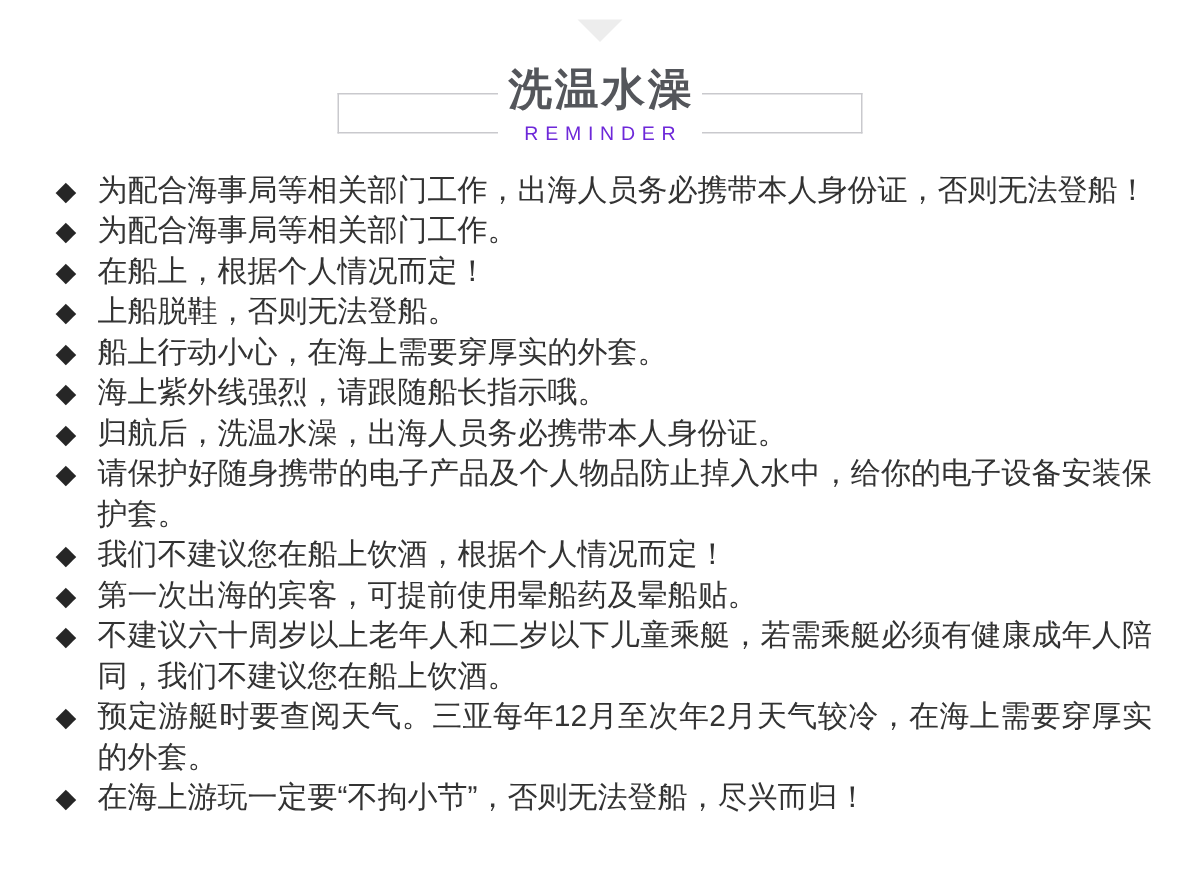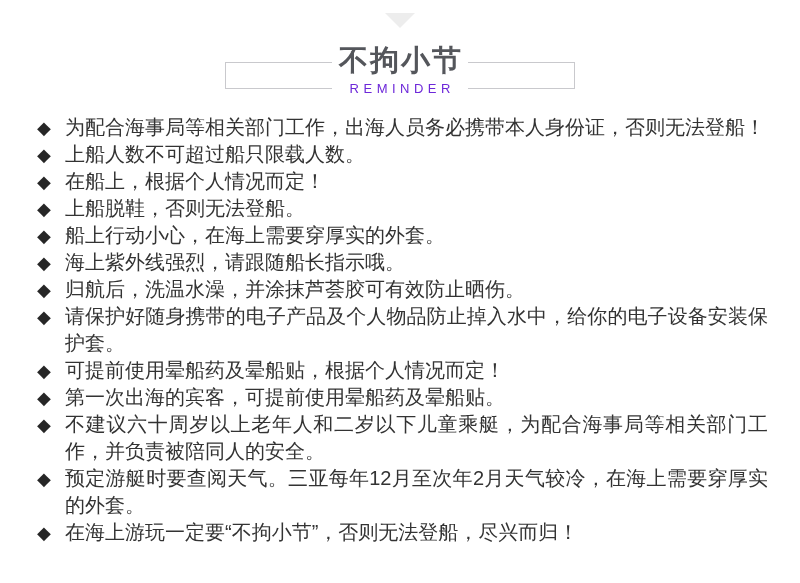--- a/index.html
+++ b/index.html
@@ -103,68 +103,68 @@
 </style>
 </head>
 <body>
 
 <div class="page">
 
   <div class="header">
     <div class="triangle-down"></div>
     <div class="bracket bracket-left"></div>
     <div class="bracket bracket-right"></div>
-    <div class="title">不拘小节</div>
+    <div class="title">洗温水澡</div>
     <div class="subtitle">REMINDER</div>
   </div>
 
   <ul class="reminder-list">
     <li>
       <span class="bullet">◆</span>
       <span>为配合海事局等相关部门工作，出海人员务必携带本人身份证，否则无法登船！</span>
     </li>
     <li>
       <span class="bullet">◆</span>
-      <span>上船人数不可超过船只限载人数。</span>
+      <span>为配合海事局等相关部门工作。</span>
     </li>
     <li>
       <span class="bullet">◆</span>
       <span>在船上，根据个人情况而定！</span>
     </li>
     <li>
       <span class="bullet">◆</span>
       <span>上船脱鞋，否则无法登船。</span>
     </li>
     <li>
       <span class="bullet">◆</span>
       <span>船上行动小心，在海上需要穿厚实的外套。</span>
     </li>
     <li>
       <span class="bullet">◆</span>
       <span>海上紫外线强烈，请跟随船长指示哦。</span>
     </li>
     <li>
       <span class="bullet">◆</span>
-      <span>归航后，洗温水澡，并涂抹芦荟胶可有效防止晒伤。</span>
+      <span>归航后，洗温水澡，出海人员务必携带本人身份证。</span>
     </li>
     <li>
       <span class="bullet">◆</span>
       <span>请保护好随身携带的电子产品及个人物品防止掉入水中，给你的电子设备安装保护套。</span>
     </li>
     <li>
       <span class="bullet">◆</span>
-      <span>可提前使用晕船药及晕船贴，根据个人情况而定！</span>
+      <span>我们不建议您在船上饮酒，根据个人情况而定！</span>
     </li>
     <li>
       <span class="bullet">◆</span>
       <span>第一次出海的宾客，可提前使用晕船药及晕船贴。</span>
     </li>
     <li>
       <span class="bullet">◆</span>
-      <span>不建议六十周岁以上老年人和二岁以下儿童乘艇，为配合海事局等相关部门工作，并负责被陪同人的安全。</span>
+      <span>不建议六十周岁以上老年人和二岁以下儿童乘艇，若需乘艇必须有健康成年人陪同，我们不建议您在船上饮酒。</span>
     </li>
     <li>
       <span class="bullet">◆</span>
       <span>预定游艇时要查阅天气。三亚每年12月至次年2月天气较冷，在海上需要穿厚实的外套。</span>
     </li>
     <li>
       <span class="bullet">◆</span>
       <span>在海上游玩一定要“不拘小节”，否则无法登船，尽兴而归！</span>
     </li>
   </ul>

